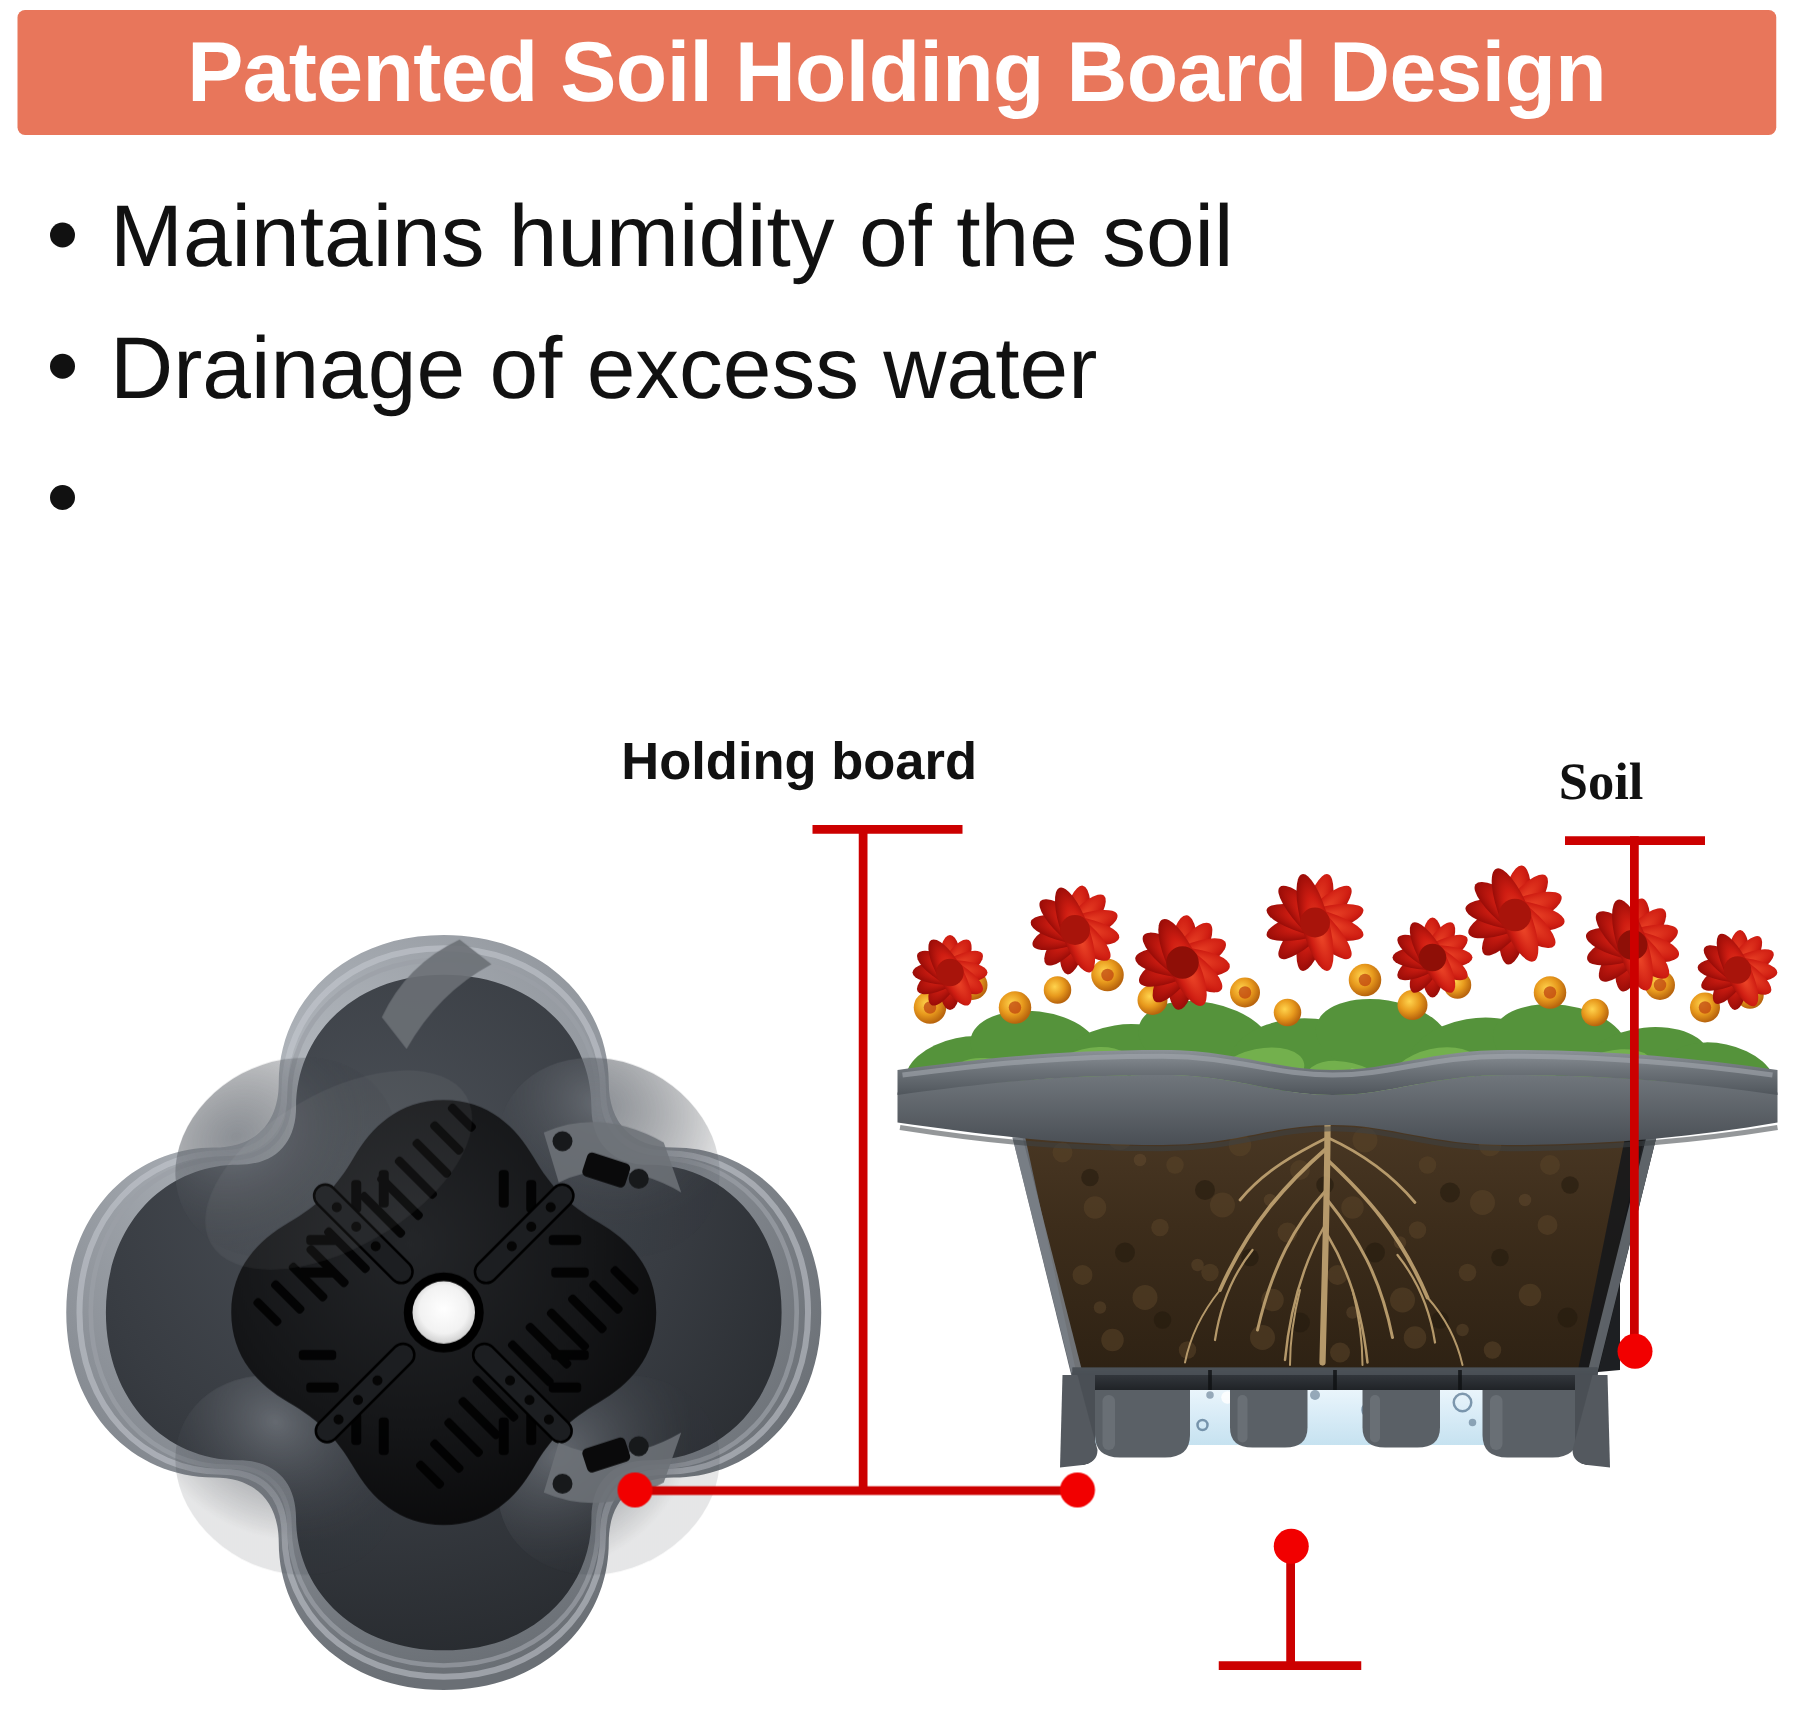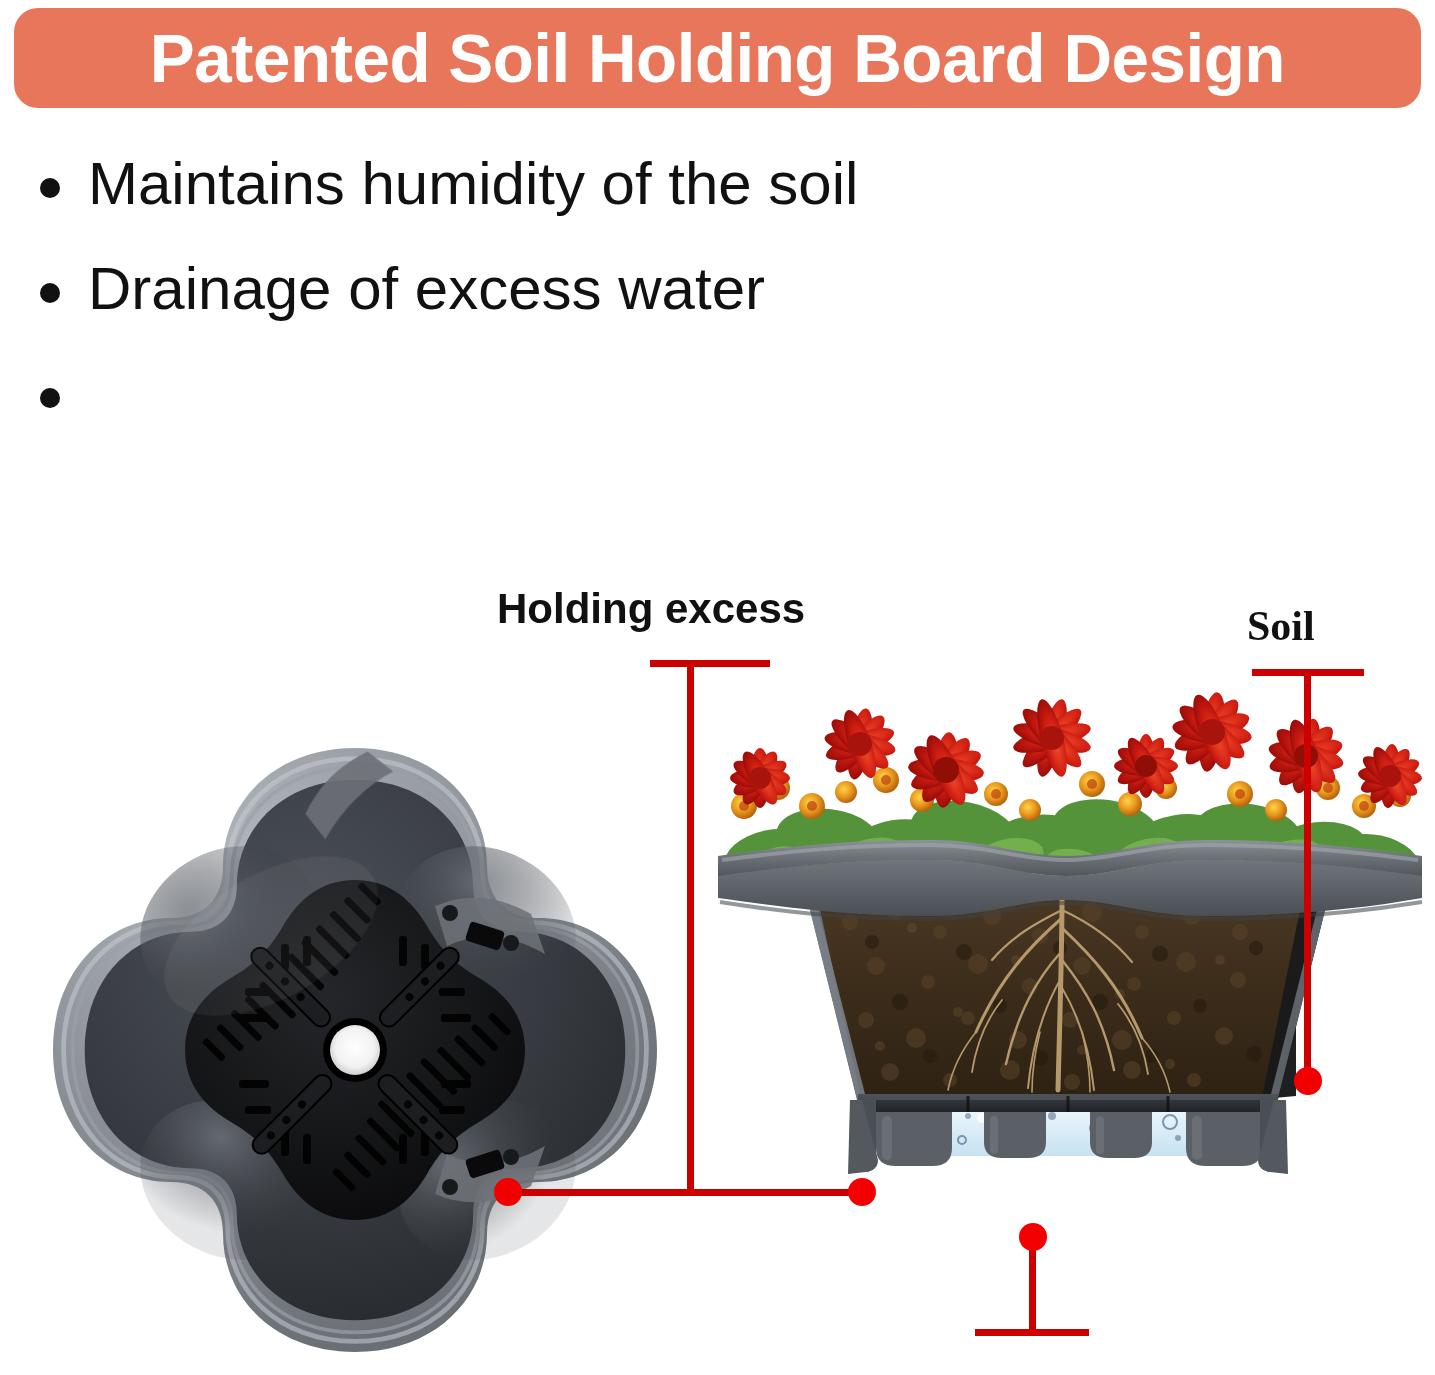--- a/index.html
+++ b/index.html
@@ -10,21 +10,21 @@
     position:relative;
     overflow:hidden;
   }
 
   
   .banner {
     position:absolute;
     left:14px; top:8px;
     width:1407px; height:100px;
     background:#e8765b;
-    border-radius:24px;
+    border-radius:6px;
     display:flex; align-items:center; justify-content:center;
   }
   .banner-title {
     color:#ffffff;
     font-size:68px;
     font-weight:bold;
     letter-spacing:-0.5px;
     white-space:nowrap;
     transform:scaleX(0.99);
   }
@@ -43,21 +43,21 @@
   .bullet-dot {
     width:20px; height:20px;
     background:#111111;
     border-radius:50%;
     margin-top:28px;
     margin-right:28px;
     flex:0 0 auto;
   }
   .bullet-text {
     color:#111111;
-    font-size:60px;
+    font-size:70px;
     font-weight:normal;
     line-height:1.12;
     white-space:nowrap;
   }
 
   
   .stage { position:absolute; left:0; top:540px; width:1435px; height:835px; }
 
   
   .label {
@@ -706,16 +706,16 @@
   <div class="dot dot-hb-right"></div>
 
   <div class="leader lead-soil-cap"></div>
   <div class="leader lead-soil-vert"></div>
   <div class="dot dot-soil"></div>
 
   <div class="leader lead-water-vert"></div>
   <div class="leader lead-water-cap"></div>
   <div class="dot dot-water"></div>
 
-  <div class="label label-holding">Holding excess</div>
+  <div class="label label-holding">Holding board</div>
   <div class="label label-soil">Soil</div>
 
 </div>
 
 </body></html>

